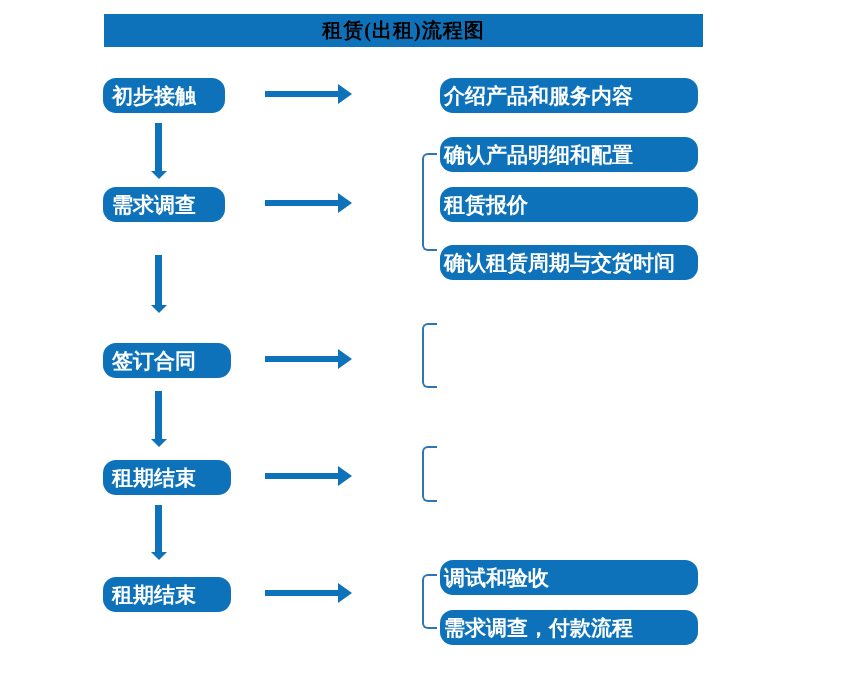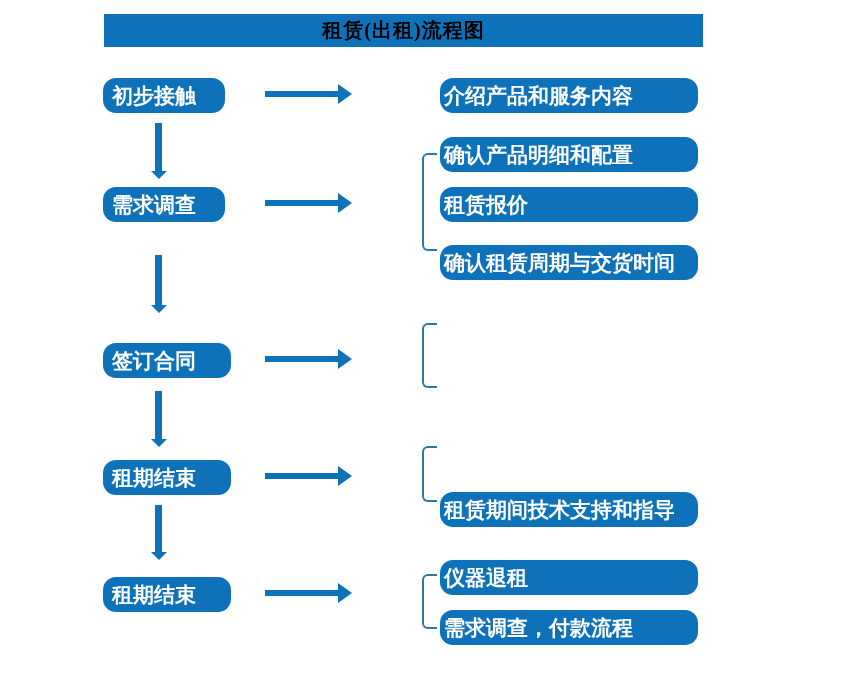--- a/index.html
+++ b/index.html
@@ -95,17 +95,16 @@
 
   <div class="bracket" style="top:153px;height:98px"></div>
   <div class="bracket" style="top:323px;height:65px"></div>
   <div class="bracket" style="top:446px;height:56px"></div>
   <div class="bracket" style="top:574px;height:55px"></div>
 
   <div class="box rbox" style="top:78px">介绍产品和服务内容</div>
   <div class="box rbox" style="top:137px">确认产品明细和配置</div>
   <div class="box rbox" style="top:187px">租赁报价</div>
   <div class="box rbox" style="top:245px">确认租赁周期与交货时间</div>
-  <div class="box rbox" style="top:492px">租赁期间技术支持和指导</div>
-  <div class="box rbox" style="top:560px">仪器退租</div>
+  <div class="box rbox" style="top:560px">调试和验收</div>
   <div class="box rbox" style="top:610px">需求调查，付款流程</div>
 
 </div>
 
 </body></html>

